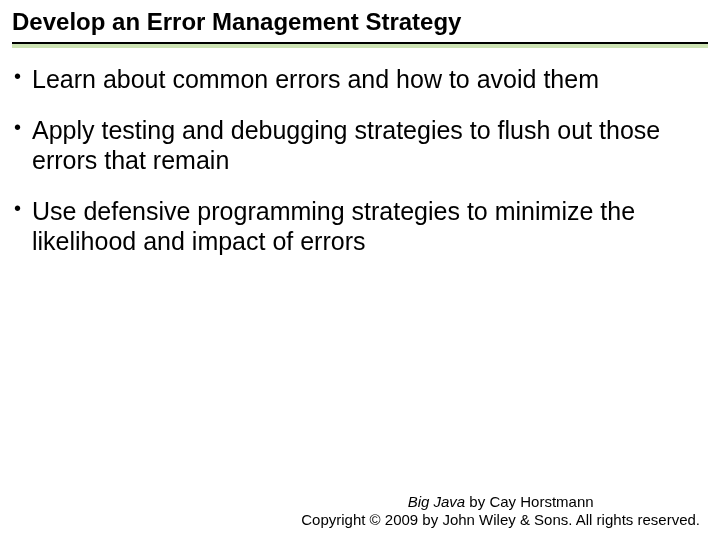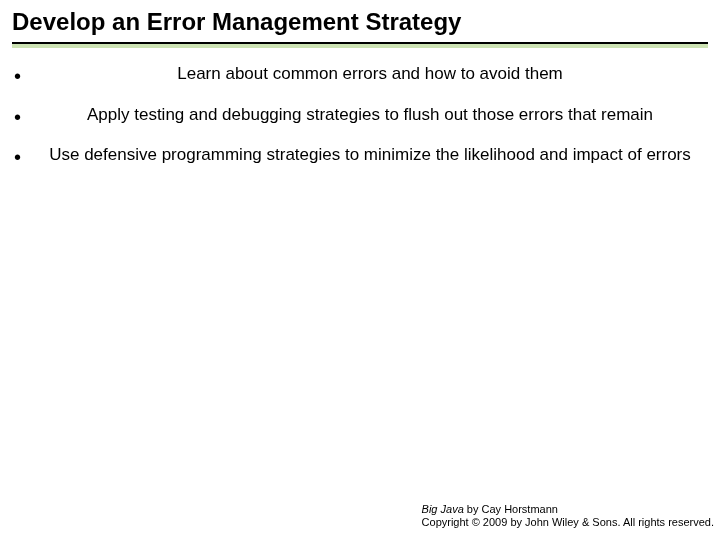--- a/index.html
+++ b/index.html
@@ -28,41 +28,40 @@
     height: 4px;
     background: #cde3b4;
   }
   .content {
     padding: 16px 12px 0 12px;
   }
   .bullets {
     list-style: none;
   }
   .bullets li {
-    font-size: 17px;
+    font-size: 25px;
     color: #000;
     line-height: 1.22;
     padding-left: 20px;
     position: relative;
     margin-bottom: 20px;
-    text-align: center;
   }
   .bullets li::before {
     content: "•";
     position: absolute;
     left: 2px;
     top: 0;
     font-size: 20px;
   }
   .footer {
     position: absolute;
     bottom: 10px;
-    right: 6px;
-    text-align: left;
-    font-size: 11px;
+    right: 20px;
+    text-align: center;
+    font-size: 15px;
     line-height: 1.25;
     color: #000;
   }
   .footer .book { font-style: italic; }
 </style>
 </head>
 <body>
 
 <div class="title-block">
   <div class="title">Develop an Error Management Strategy</div>

